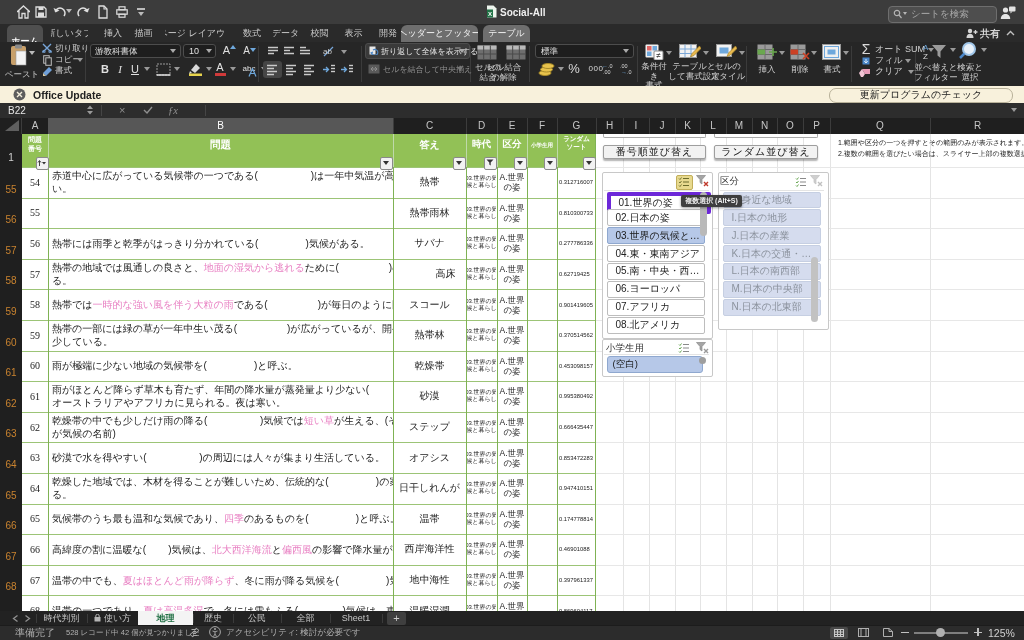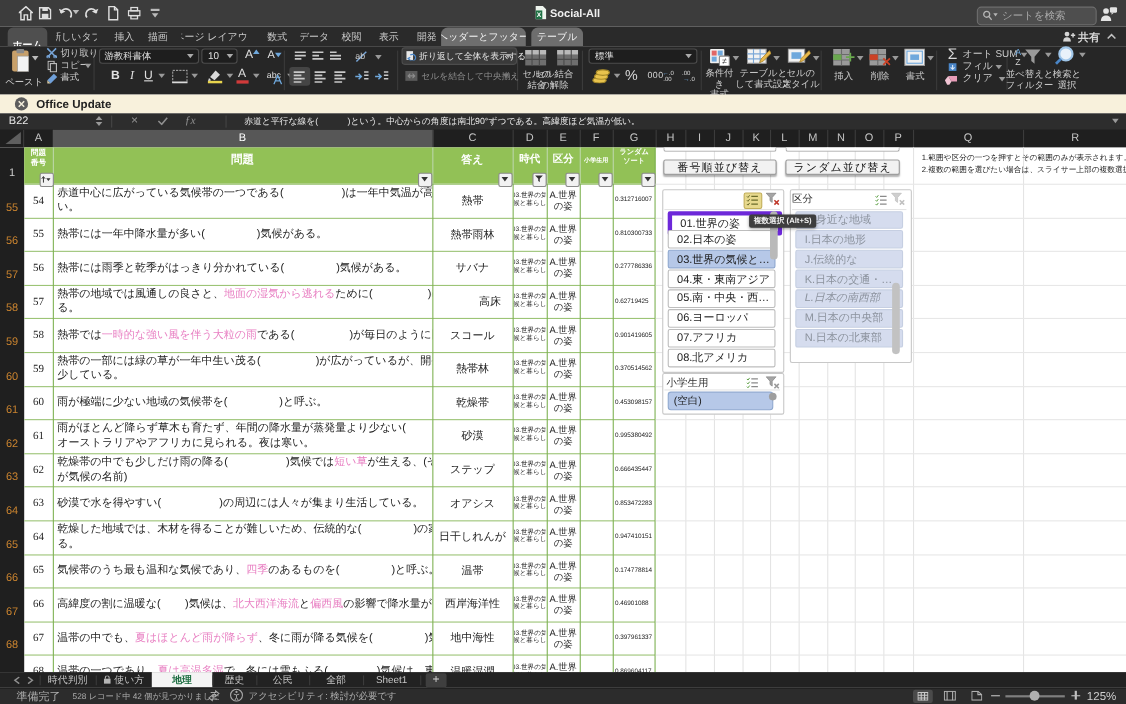--- a/index.html
+++ b/index.html
@@ -333,34 +333,34 @@
       <line x1="6.5" y1="12.5" x2="2" y2="17" stroke="#4a86c8" stroke-width="2.5"></line>
     </svg>
     <div class="ab" style="left:981px;top:48px;width:0;height:0;border-left:3px solid transparent;border-right:3px solid transparent;border-top:4px solid #999;"></div>
 <div class="ab" style="left:954px;top:63px;width:32px;height:20px;color:#cfcfcf;font-size:8.5px;line-height:9.5px;text-align:center;">検索と<br>選択</div>
 <div class="ab" style="left:0;top:86px;width:1024px;height:17px;background:#f8f1dc;"></div>
 <svg class="ab" style="left:13px;top:88px" width="13" height="13" viewBox="0 0 13 13">
       <circle cx="6.5" cy="6.5" r="6" fill="#5d5d5d"></circle>
       <path d="M4 4 L9 9 M9 4 L4 9" stroke="#f4eedc" stroke-width="1.4"></path>
     </svg>
     <div class="ab vctr" style="left:33px;top:86px;height:17px;font-size:10.5px;font-weight:bold;color:#222;">Office Update</div>
+<div class="ab ctr" style="left:829px;top:87.5px;width:182px;height:13px;border:1px solid #b9b29a;border-radius:7px;font-size:10px;color:#222;">更新プログラムのチェック</div>
 <div class="ab" style="left:0;top:103px;width:1024px;height:14.5px;background:#2d2d2d;border-bottom:1px solid #1a1a1a;"></div>
 <div class="ab vctr" style="left:8px;top:103px;height:14px;font-size:10px;color:#e8e8e8;">B22</div>
 <svg class="ab" style="left:86px;top:105px" width="8" height="10" viewBox="0 0 8 10">
       <path d="M4 0.5 L7 4 H1 Z" fill="#9a9a9a"></path>
       <path d="M4 9.5 L1 6 H7 Z" fill="#9a9a9a"></path>
     </svg>
     <div class="ab" style="left:101px;top:105px;width:1px;height:11px;background:#454545;"></div>
 <div class="ab vctr" style="left:119px;top:103px;height:14px;font-size:11px;color:#8f8f8f;">×</div>
 <svg class="ab" style="left:143px;top:106px" width="10" height="8" viewBox="0 0 10 8">
       <path d="M1 4 L4 7 L9 1" stroke="#8f8f8f" stroke-width="1.4" fill="none"></path>
     </svg>
     <div class="ab vctr" style="left:168px;top:103px;height:14px;font-size:10.5px;color:#8f8f8f;font-style:italic;font-family:&quot;Liberation Serif&quot;,serif;">ƒx</div>
 <div class="ab" style="left:205px;top:105px;width:1px;height:11px;background:#454545;"></div>
-<div class="ab vctr" style="left:222px;top:103px;height:14px;font-size:8px;color:#ececec;white-space:nowrap;">赤道と平行な線を(&nbsp;&nbsp;&nbsp;&nbsp;&nbsp;&nbsp;&nbsp;&nbsp;&nbsp;&nbsp;&nbsp;&nbsp;)という。中心からの角度は南北90°ずつである。高緯度ほど気温が低い。</div>
 <div class="ab" style="left:1011px;top:108px;width:0;height:0;border-left:3.5px solid transparent;border-right:3.5px solid transparent;border-top:4.5px solid #999;"></div>
 <div class="ab" style="left:0;top:117.5px;width:1024px;height:16px;background:#1f1f1f;border-bottom:1px solid #3c3c3c;"></div>
 <svg class="ab" style="left:3px;top:120px" width="17" height="12" viewBox="0 0 17 12">
       <path d="M16 0 V11 H2 Z" fill="#5f5f5f"></path>
     </svg>
     <div class="ab ctr" style="left:22px;top:117.5px;width:26px;height:16px;border-right:1px solid #3c3c3c;font-size:10px;color:#c6c6c6;">A</div>
 <div class="ab ctr" style="left:48px;top:117.5px;width:345px;height:16px;background:#575757;border-right:1px solid #3c3c3c;font-size:10px;color:#fff;">B</div>
 <div class="ab ctr" style="left:393px;top:117.5px;width:73px;height:16px;border-right:1px solid #3c3c3c;font-size:10px;color:#c6c6c6;">C</div>
 <div class="ab ctr" style="left:466px;top:117.5px;width:31px;height:16px;border-right:1px solid #3c3c3c;font-size:10px;color:#c6c6c6;">D</div>
 <div class="ab ctr" style="left:497px;top:117.5px;width:30px;height:16px;border-right:1px solid #3c3c3c;font-size:10px;color:#c6c6c6;">E</div>
@@ -391,23 +391,20 @@
 <div class="ab ctr" style="left:393px;top:167.0px;width:73px;height:30.6px;font-size:10px;color:#222;">熱帯</div>
 <div class="ab" style="left:467px;top:167.0px;width:29px;height:30.6px;font-size:6px;line-height:7px;color:#222;display:flex;align-items:center;justify-content:center;text-align:center;overflow:hidden;">
       <div style="white-space:nowrap">03.世界の気<br>候と暮らし</div>
     </div>
 <div class="ab" style="left:497px;top:167.0px;width:30px;height:30.6px;font-size:8.5px;line-height:10px;color:#222;text-align:center;display:flex;align-items:center;justify-content:center;overflow:hidden;">
       <div style="white-space:nowrap">A.世界<br>の姿</div>
     </div>
 <div class="ab" style="left:559px;top:167.0px;width:36px;height:30.6px;font-size:5.8px;color:#222;display:flex;align-items:center;overflow:hidden;">0.312716007</div>
 <div class="ab" style="left:0;top:197.6px;width:22px;height:27.6px;font-size:10px;color:#c9832f;display:flex;align-items:flex-end;justify-content:center;">56</div>
 <div class="ab ctr" style="left:22px;top:197.6px;width:26px;height:30.6px;font-size:10px;color:#222;font-family:&quot;Liberation Serif&quot;,serif;">55</div>
-<div class="ab" style="left:48px;top:197.6px;width:341px;height:30.6px;font-size:10px;line-height:13px;color:#222;display:flex;flex-direction:column;justify-content:center;padding-left:4px;overflow:hidden;">
-      <div style="white-space:nowrap">熱帯には一年中降水量が多い(&nbsp;&nbsp;&nbsp;&nbsp;&nbsp;&nbsp;&nbsp;&nbsp;&nbsp;&nbsp;&nbsp;&nbsp;&nbsp;&nbsp;&nbsp;&nbsp;&nbsp;)気候がある。</div>
-    </div>
 <div class="ab ctr" style="left:393px;top:197.6px;width:73px;height:30.6px;font-size:10px;color:#222;">熱帯雨林</div>
 <div class="ab" style="left:467px;top:197.6px;width:29px;height:30.6px;font-size:6px;line-height:7px;color:#222;display:flex;align-items:center;justify-content:center;text-align:center;overflow:hidden;">
       <div style="white-space:nowrap">03.世界の気<br>候と暮らし</div>
     </div>
 <div class="ab" style="left:497px;top:197.6px;width:30px;height:30.6px;font-size:8.5px;line-height:10px;color:#222;text-align:center;display:flex;align-items:center;justify-content:center;overflow:hidden;">
       <div style="white-space:nowrap">A.世界<br>の姿</div>
     </div>
 <div class="ab" style="left:559px;top:197.6px;width:36px;height:30.6px;font-size:5.8px;color:#222;display:flex;align-items:center;overflow:hidden;">0.810300733</div>
 <div class="ab" style="left:0;top:228.2px;width:22px;height:27.6px;font-size:10px;color:#c9832f;display:flex;align-items:flex-end;justify-content:center;">57</div>
 <div class="ab ctr" style="left:22px;top:228.2px;width:26px;height:30.6px;font-size:10px;color:#222;font-family:&quot;Liberation Serif&quot;,serif;">56</div>
@@ -695,23 +692,23 @@
       <path d="M1 1.5 L2 2.5 L3.5 0.5 M1 5 L2 6 L3.5 4 M1 8.5 L2 9.5 L3.5 7.5" stroke="#5b9e43" stroke-width="0.9" fill="none"></path>
       <path d="M5 1.5 H11 M5 5 H11 M5 8.5 H11" stroke="#8a8a8a" stroke-width="1.1"></path>
     </svg>
     <svg class="ab" style="left:810px;top:175px" width="13" height="12" viewBox="0 0 13 12">
       <path d="M0.5 0.5 H9.5 L6 4.5 V9 L4 7.5 V4.5 Z" fill="#cfcfcf" stroke="#c0c0c0" stroke-width="0.7"></path>
       <path d="M8 7 L12 11 M12 7 L8 11" stroke="#c0c0c0" stroke-width="1.4"></path>
     </svg>
     <div class="ab" style="left:720px;top:189.5px;width:104px;height:1px;background:#e4e4e4;"></div>
 <div class="ab" style="left:722.5px;top:191.5px;width:88px;height:14.8px;background:#d5dcee;border:1px solid #c6cfe2;color:#8b929d;border-radius:2px;font-size:10px;display:flex;align-items:center;padding-left:8px;overflow:hidden;white-space:nowrap;">H.身近な地域</div>
 <div class="ab" style="left:722.5px;top:209.4px;width:88px;height:14.8px;background:#d5dcee;border:1px solid #c6cfe2;color:#8b929d;border-radius:2px;font-size:10px;display:flex;align-items:center;padding-left:8px;overflow:hidden;white-space:nowrap;">I.日本の地形</div>
-<div class="ab" style="left:722.5px;top:227.3px;width:88px;height:14.8px;background:#d5dcee;border:1px solid #c6cfe2;color:#8b929d;border-radius:2px;font-size:10px;display:flex;align-items:center;padding-left:8px;overflow:hidden;white-space:nowrap;">J.伝統的な</div>
+<div class="ab" style="left:722.5px;top:227.3px;width:88px;height:14.8px;background:#d5dcee;border:1px solid #c6cfe2;color:#8b929d;border-radius:2px;font-size:10px;display:flex;align-items:center;padding-left:8px;overflow:hidden;white-space:nowrap;">J.日本の産業</div>
 <div class="ab" style="left:722.5px;top:245.2px;width:88px;height:14.8px;background:#d5dcee;border:1px solid #c6cfe2;color:#8b929d;border-radius:2px;font-size:10px;display:flex;align-items:center;padding-left:8px;overflow:hidden;white-space:nowrap;">K.日本の交通・…</div>
-<div class="ab" style="left:722.5px;top:263.1px;width:88px;height:14.8px;background:#d5dcee;border:1px solid #c6cfe2;color:#8b929d;border-radius:2px;font-size:10px;display:flex;align-items:center;padding-left:8px;overflow:hidden;white-space:nowrap;font-style:italic;">L.日本の南西部</div>
+<div class="ab" style="left:722.5px;top:263.1px;width:88px;height:14.8px;background:#d5dcee;border:1px solid #c6cfe2;color:#8b929d;border-radius:2px;font-size:10px;display:flex;align-items:center;padding-left:8px;overflow:hidden;white-space:nowrap;">L.日本の南西部</div>
 <div class="ab" style="left:722.5px;top:281.0px;width:88px;height:14.8px;background:#d5dcee;border:1px solid #c6cfe2;color:#8b929d;border-radius:2px;font-size:10px;display:flex;align-items:center;padding-left:8px;overflow:hidden;white-space:nowrap;">M.日本の中央部</div>
 <div class="ab" style="left:722.5px;top:298.9px;width:88px;height:14.8px;background:#d5dcee;border:1px solid #c6cfe2;color:#8b929d;border-radius:2px;font-size:10px;display:flex;align-items:center;padding-left:8px;overflow:hidden;white-space:nowrap;">N.日本の北東部</div>
 <div class="ab" style="left:811px;top:257px;width:7px;height:65px;background:#c2c2c2;border-radius:3.5px;"></div>
 <div class="ab" style="left:602px;top:338.5px;width:109px;height:36px;border:1px solid #c8c8c8;border-radius:2px;background:#fff;"></div>
 <div class="ab" style="left:606px;top:341.5px;font-size:9.5px;color:#333;">小学生用</div>
 <svg class="ab" style="left:678px;top:343px" width="12" height="10" viewBox="0 0 12 10">
       <path d="M1 1.5 L2 2.5 L3.5 0.5 M1 5 L2 6 L3.5 4 M1 8.5 L2 9.5 L3.5 7.5" stroke="#5b9e43" stroke-width="0.9" fill="none"></path>
       <path d="M5 1.5 H11 M5 5 H11 M5 8.5 H11" stroke="#8a8a8a" stroke-width="1.1"></path>
     </svg>
     <svg class="ab" style="left:696px;top:341.5px" width="13" height="12" viewBox="0 0 13 12">

